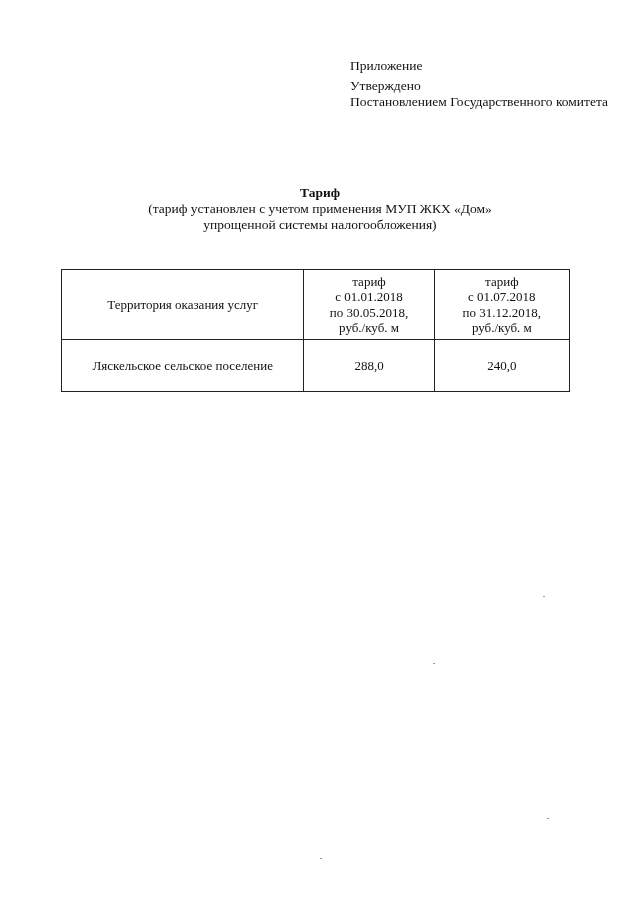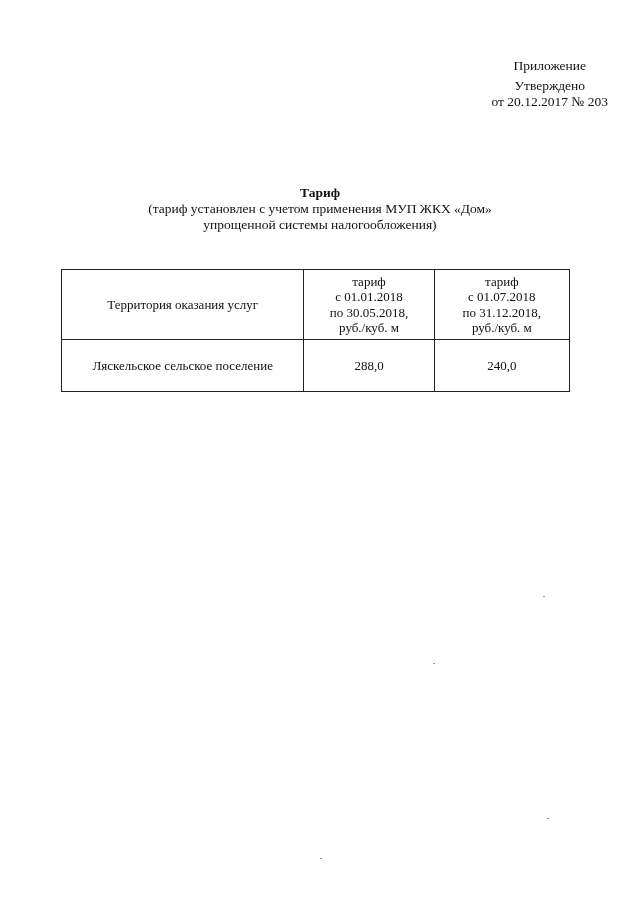--- a/index.html
+++ b/index.html
@@ -12,21 +12,21 @@
       height: 905px;
       position: relative;
       overflow: hidden;
       font-family: "Liberation Serif", "DejaVu Serif", serif;
       color: #111111;
     }
     .approval {
       position: absolute;
       right: 32px;
       top: 58px;
-      text-align: center;
+      text-align: left;
       font-size: 13.5px;
       line-height: 16px;
     }
     .approval .appendix {
       margin-bottom: 4px;
     }
     .title-block {
       position: absolute;
       left: 0;
       width: 640px;
@@ -65,21 +65,21 @@
       width: 2px;
       height: 1px;
     }
   </style>
 </head>
 <body>
 
 <div class="approval">
   <div class="appendix">Приложение</div>
   <div>Утверждено</div>
-  <div>от 20.12.2017 № 203</div>
+  <div>Постановлением Государственного комитета</div>
 </div>
 
 <div class="title-block">
   <div class="t-bold">Тариф</div>
   <div>(тариф установлен с учетом применения МУП ЖКХ «Дом»</div>
   <div>упрощенной системы налогообложения)</div>
 </div>
 
 <table class="tariff-table">
   <tbody>

